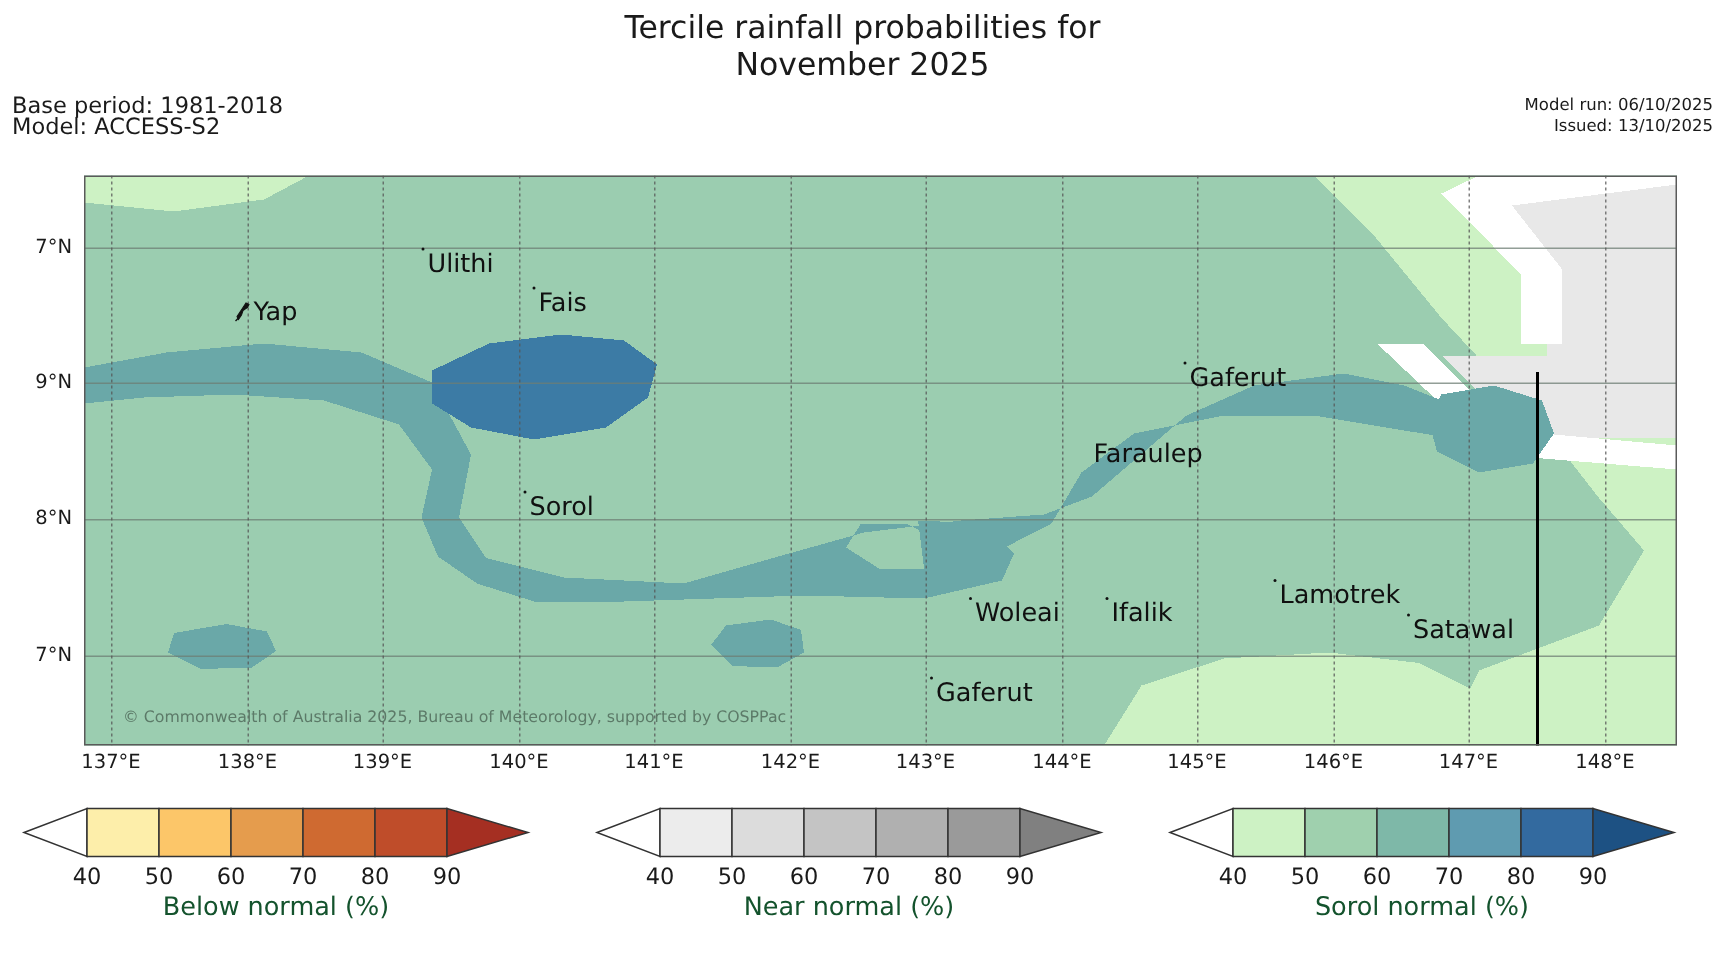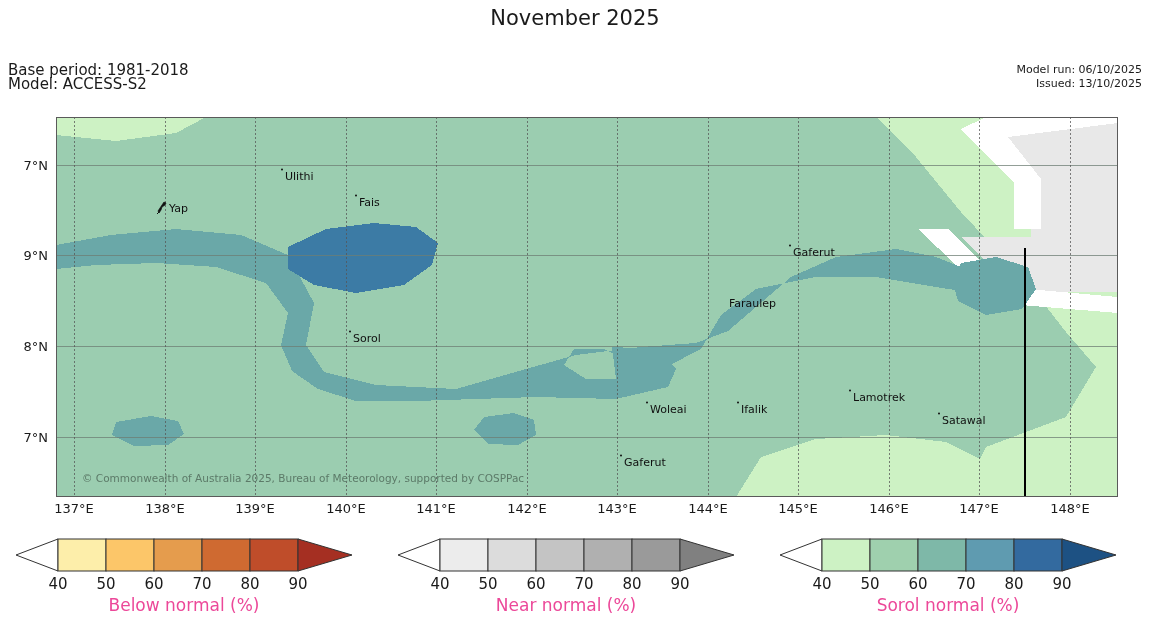--- a/index.html
+++ b/index.html
@@ -31,41 +31,42 @@
     border:1px solid #5a5a5a;box-sizing:border-box;pointer-events:none;
   }
   .grid-h{position:absolute;left:0;width:1062px;height:1px;background:#6d7d74;opacity:.75;}
   .grid-v{position:absolute;top:0;height:380px;width:1px;
           background-image:linear-gradient(to bottom,#555 50%,transparent 50%);
           background-size:1px 4px;opacity:.75;}
   .ytick{position:absolute;right:1062px;margin-right:8px;font-size:13px;color:#1a1a1a;
          transform:translateY(-50%);white-space:nowrap;}
   .xtick{position:absolute;top:384px;font-size:13px;color:#1a1a1a;
          transform:translateX(-50%);white-space:nowrap;}
-  .place{position:absolute;font-size:11px;color:#101010;white-space:nowrap;
+  .place{position:absolute;font-size:17px;color:#101010;white-space:nowrap;
          transform:translateY(-50%);}
   .place .dot{position:absolute;left:-4px;top:-1px;width:2px;height:2px;background:#101010;border-radius:50%;}
   #copyright{position:absolute;left:26px;top:355px;font-size:10.5px;color:#5c7a68;white-space:nowrap;}
   #dateline{position:absolute;left:968px;top:131px;width:2px;height:249px;background:#000;}
   #yap-marker{position:absolute;left:99px;top:83px;width:14px;height:16px;}
   
   .cbar{position:absolute;top:537px;width:352px;height:104px;}
   #cbar-below{left:8px;}
   #cbar-near{left:390px;}
   #cbar-above{left:772px;}
   .cbar svg{display:block;}
   .cb-ticklabels{position:absolute;top:38px;left:0;width:352px;height:20px;}
   .cb-ticklabels span{position:absolute;font-size:15px;color:#1a1a1a;transform:translateX(-50%);}
   .cb-title{position:absolute;top:58px;left:0;width:352px;text-align:center;
-            font-size:17px;color:#ec4899;}
+            font-size:17px;color:#14532d;}
 </style>
 </head>
 <body>
 
 <div id="title">
+  <span>Tercile rainfall probabilities for</span>
   <span class="l2">November 2025</span>
 </div>
 
 <div id="meta-left">
   <div>Base period: 1981-2018</div>
   <div>Model: ACCESS-S2</div>
 </div>
 
 <div id="meta-right">
   <div>Model run: 06/10/2025</div>

